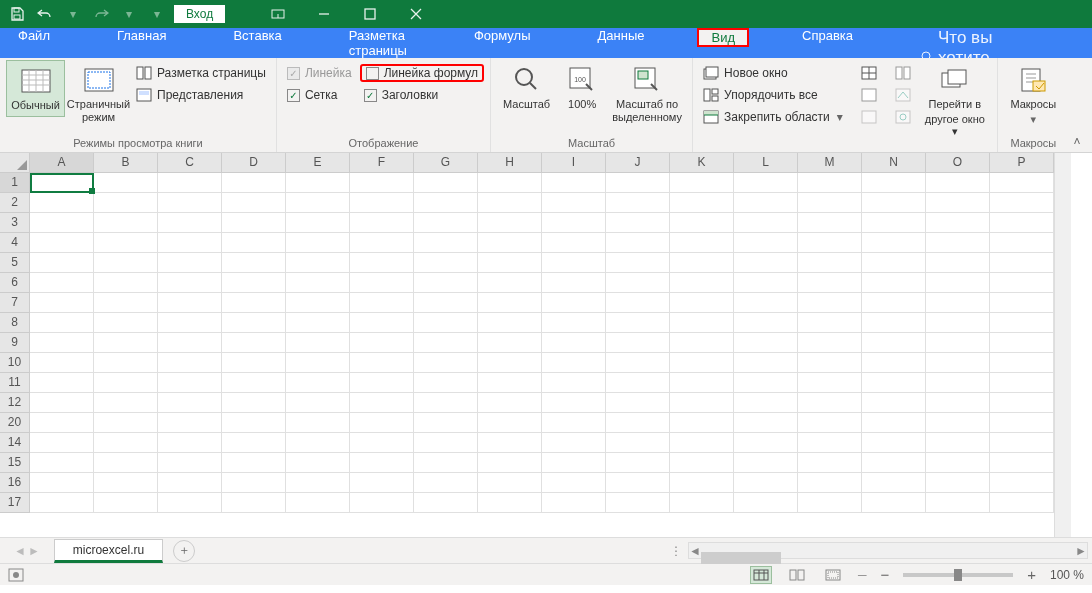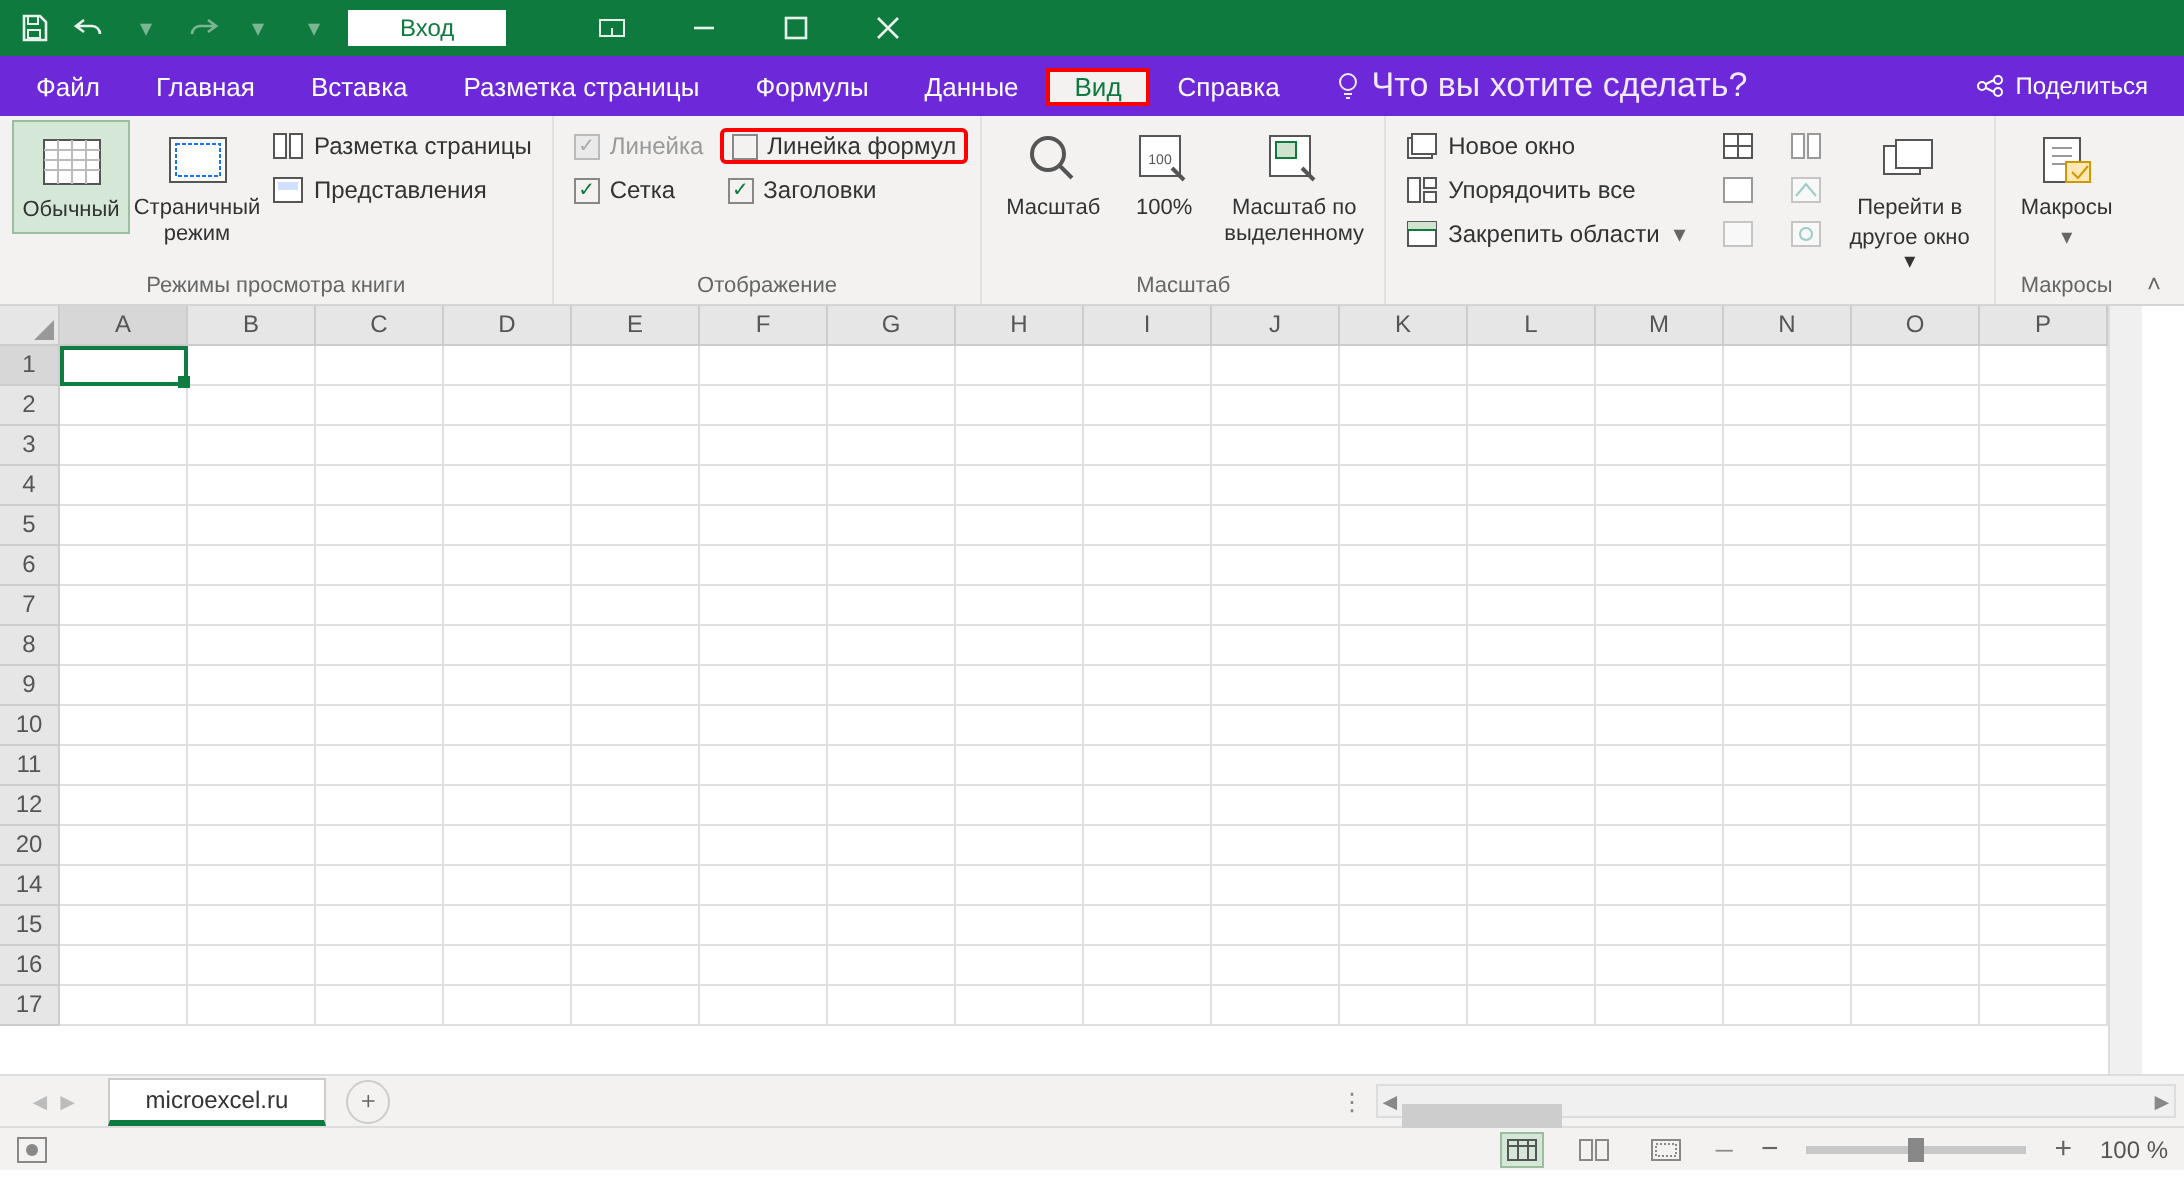--- a/index.html
+++ b/index.html
@@ -4,24 +4,24 @@
 <style>
   * { margin:0; padding:0; box-sizing:border-box; font-family:"Segoe UI",Arial,sans-serif; }
   body { background:#fff; width:1092px; height:593px; overflow:hidden; font-size:12px; color:#333; user-select:none; }
   
   .titlebar { background:#0f7a3d; height:28px; display:flex; align-items:center; color:#fff; }
   .qat { display:flex; align-items:center; gap:6px; padding:0 6px; }
   .qat .q { width:22px; height:22px; display:flex; align-items:center; justify-content:center; opacity:.9; }
   .qat .dim { opacity:.45; }
   .title-center { flex:1; text-align:center; font-size:12px; }
   .title-right { display:flex; align-items:center; gap:0; }
-  .login-btn { background:#fff; color:#0f7a3d; padding:2px 26px; font-size:12px; margin-right:30px; }
+  .login-btn { background:#fff; color:#0f7a3d; padding:2px 12px; font-size:12px; margin-right:30px; }
   .winbtn { width:46px; height:28px; display:flex; align-items:center; justify-content:center; opacity:.9; }
   
-  .menubar { background:#6d28d9; height:30px; display:flex; align-items:center; color:#fff; font-size:13px; padding:0 4px; }
+  .menubar { background:#3b82f6; height:30px; display:flex; align-items:flex-start; color:#fff; font-size:13px; padding:0 4px;gap:39px; }
   .mtab { padding:0 14px; display:flex; align-items:center; cursor:pointer; }
   .mtab.active { background:#f3f2f1; color:#0f7a3d; }
   .mtab.highlight { border:2px solid #ff0000; padding:0 12px; }
   .menubar .spacer { flex:1; }
   .tell { display:flex; align-items:center; gap:6px; font-size:17px; opacity:.9; padding:0 14px; }
   .share { display:flex; align-items:center; gap:6px; font-size:12px; padding:0 14px; }
   
   .ribbon { background:#f3f2f1; height:95px; display:flex; border-bottom:1px solid #d4d4d4; position:relative; }
   .group { border-right:1px solid #e1e1e1; display:flex; flex-direction:column; padding:2px 6px 0 6px; }
   .group-inner { flex:1; display:flex; align-items:flex-start; gap:4px; }

